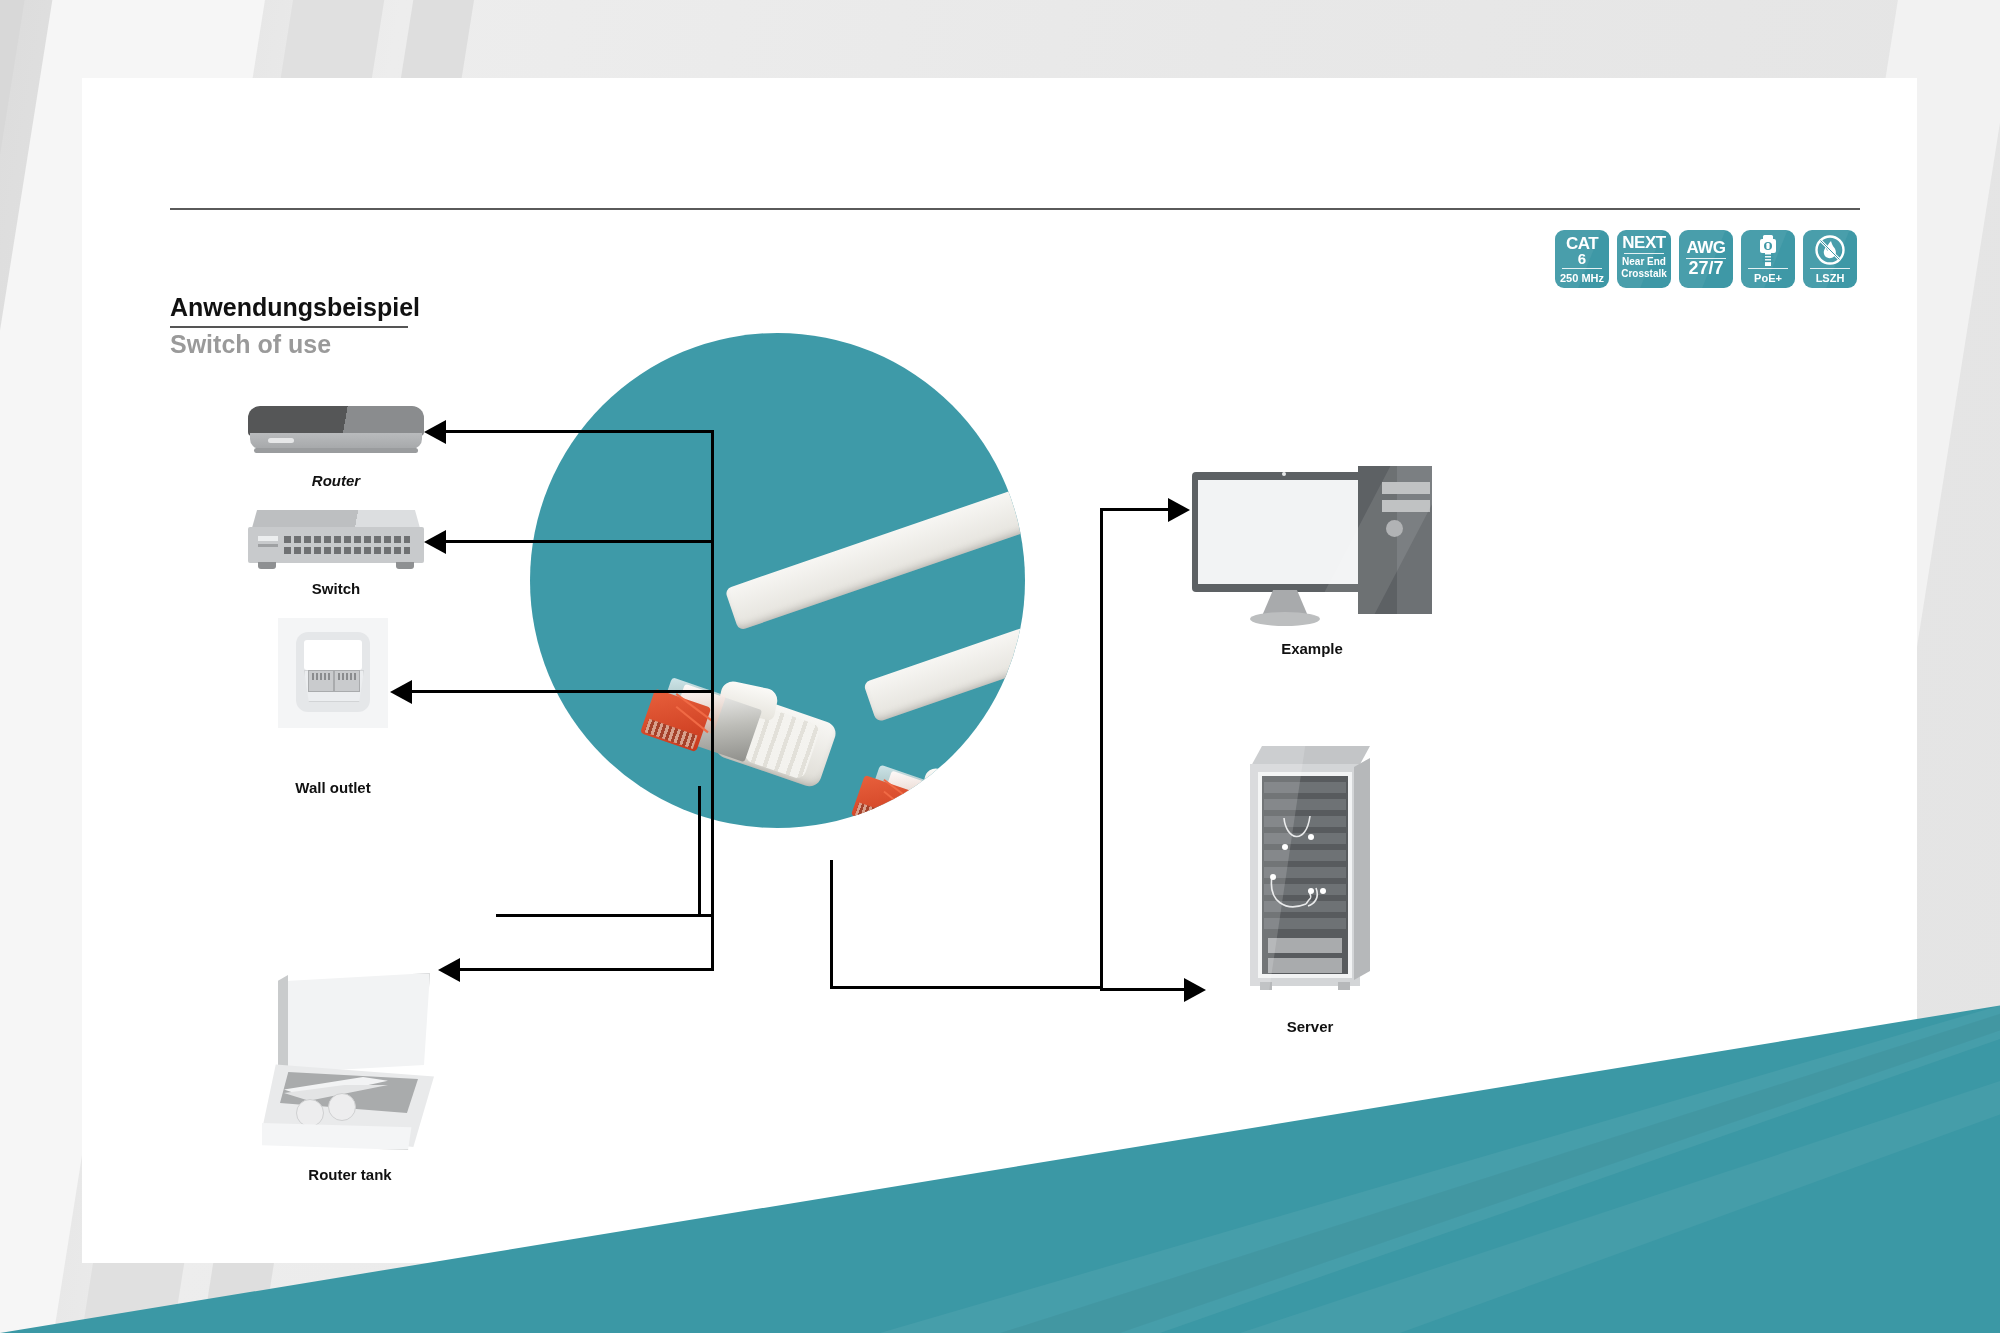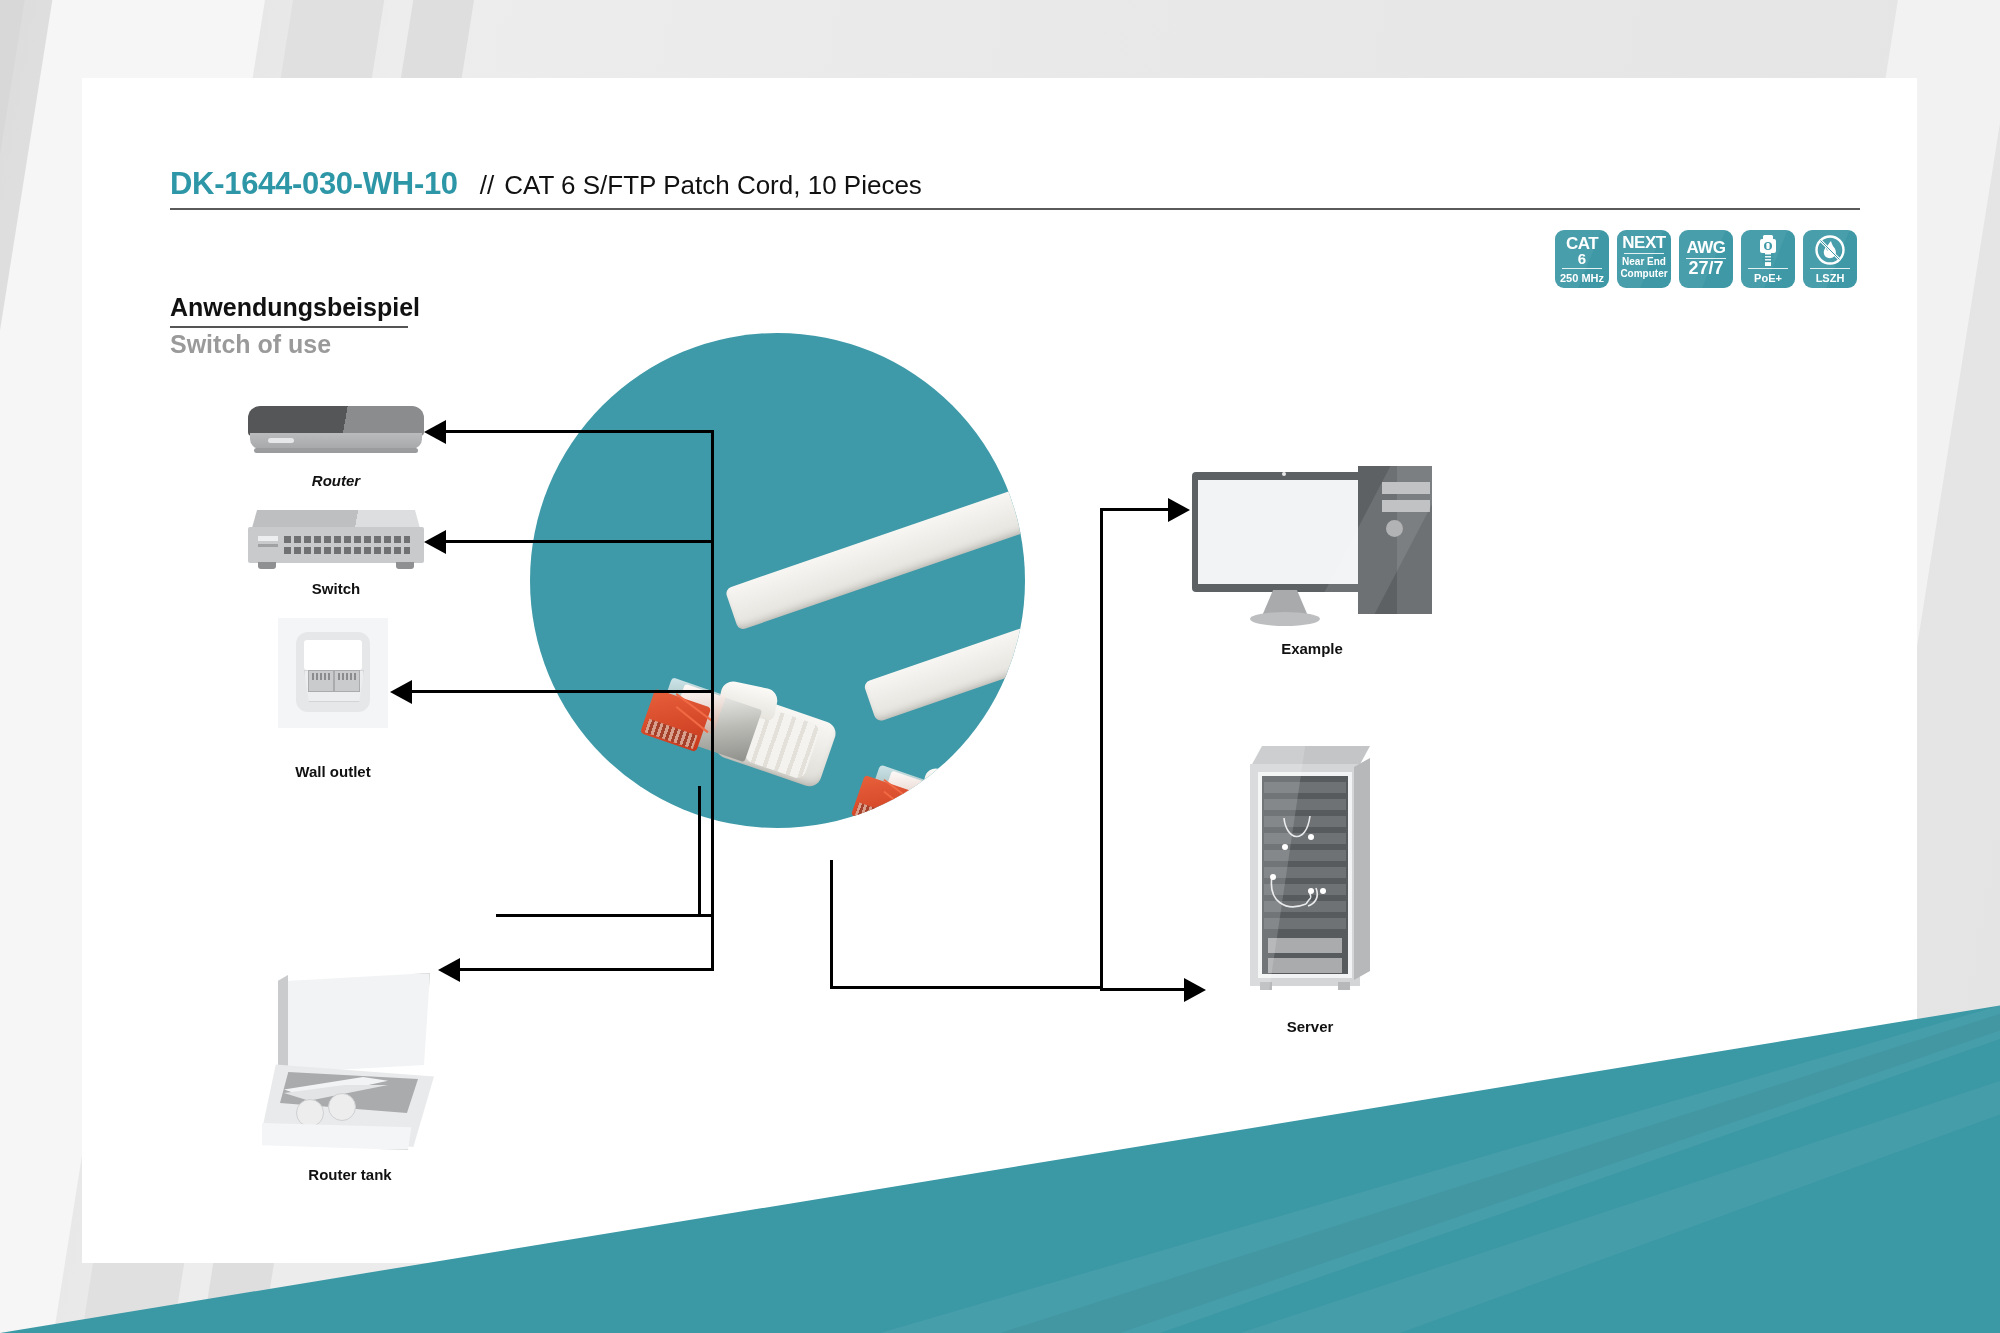--- a/index.html
+++ b/index.html
@@ -193,44 +193,39 @@
   <div class="stripe s5"></div>
   <div class="stripe s1"></div>
   <div class="stripe s2"></div>
   <div class="stripe s3"></div>
   <div class="stripe s4"></div>
 
   <div class="card">
 
 
     <div style="position:absolute;left:88px;top:0;width:1700px;height:160px;">
-      <div class="titlebar">
-        <span class="sku">DK-1644-030-WH-10</span>
-        <span class="slashes">//</span>
-        <span class="desc">CAT 6 S/FTP Patch Cord, 10 Pieces</span>
-      </div>
       <div class="rule"></div>
     </div>
 
     <div class="badges">
 
       <div class="badge cat6">
         <div class="gloss"></div>
         <div class="l1">CAT</div>
         <div class="l2">6</div>
         <div class="footsep"></div>
         <div class="foot">250 MHz</div>
       </div>
 
       <div class="badge next">
         <div class="gloss"></div>
         <div class="l1">NEXT</div>
         <div class="sep" style="top:23px"></div>
         <div class="l3" style="top:26px">Near End</div>
-        <div class="l3" style="top:38px">Computer</div>
+        <div class="l3" style="top:38px">Crosstalk</div>
       </div>
 
       <div class="badge awg">
         <div class="gloss"></div>
         <div class="l1" style="top:9px">AWG</div>
         <div class="sep" style="top:28px"></div>
         <div class="l2" style="top:31px;font-size:18px">27/7</div>
       </div>
 
       <div class="badge poe">
@@ -354,21 +349,21 @@
         <div class="wo-inner"></div>
         <div class="wo-win"></div>
         <div class="wo-body"></div>
         <div class="wo-j" style="left:30px;top:52px">
             <i></i>
           </div>
         <div class="wo-j" style="left:56px;top:52px">
             <i></i>
           </div>
       </div>
-      <div class="lbl" style="left:176px;top:685px;width:150px;">Wall outlet</div>
+      <div class="lbl" style="left:176px;top:701px;width:150px;">Wall outlet</div>
 
       <div class="dev" style="left:180px;top:895px;width:176px;height:180px;">
         <div class="ft-lid"></div>
         <div class="ft-lid-s"></div>
         <div class="ft-box"></div>
         <div class="ft-in"></div>
         <div class="ft-mod"></div>
         <div class="ft-mod2"></div>
         <div class="ft-sock" style="left:34px;top:126px"></div>
         <div class="ft-sock" style="left:66px;top:120px"></div>

